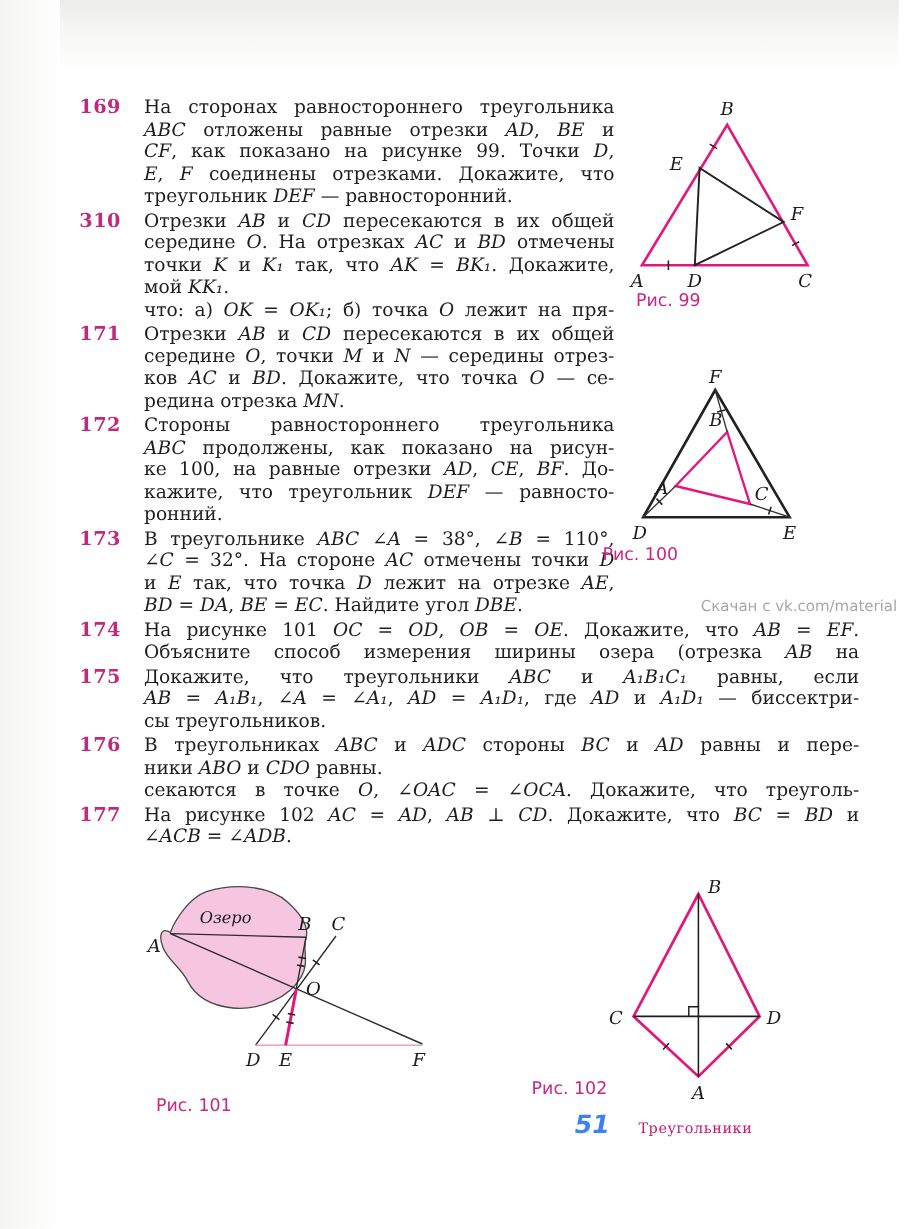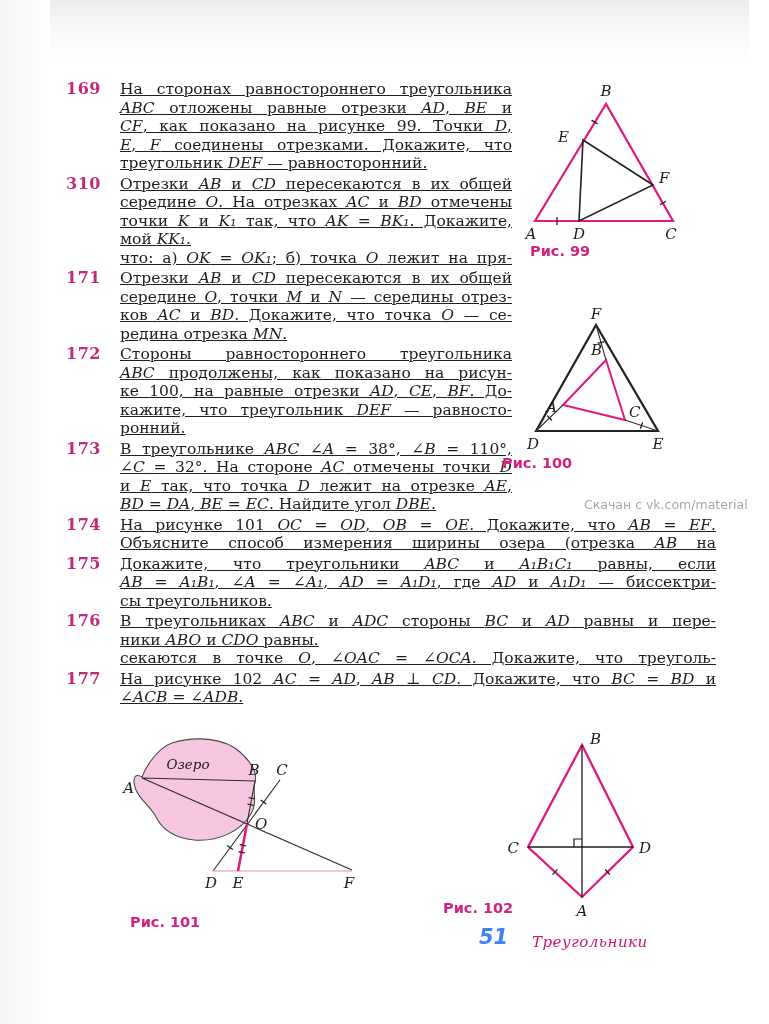--- a/index.html
+++ b/index.html
@@ -8,43 +8,43 @@
   .scan-top{position:absolute;left:0;top:0;width:769px;height:62px;
     background:linear-gradient(#ececea 0%, #f7f7f6 45%, #ffffff 100%);}
   .scan-left{position:absolute;left:0;top:0;width:50px;height:1024px;
     background:linear-gradient(90deg,#f4f4f2 0%, #ffffff 100%);}
 
   
   #problems{position:absolute;left:66px;top:80px;width:662px;}
   .problem-row{display:flex;margin-bottom:2px;}
   .pnum{width:36px;min-width:36px;margin-right:18px;font-weight:bold;
     font-size:16px;line-height:18.5px;color:#c12a7c;letter-spacing:.5px;}
-  .pbody{color:#1e1e1e;font-size:15.5px;line-height:18.5px;text-decoration:underline;}
+  .pbody{color:#1e1e1e;font-size:15.5px;line-height:18.5px;}
   .narrow .pbody{width:392px;}
   .wide .pbody{width:596px;}
   .jline{text-align:justify;text-align-last:justify;white-space:normal;}
   .jline.last{text-align-last:left;}
   .jline i{font-style:italic;}
 
   
   .fig{position:absolute;}
   .fig-caption{position:absolute;font-family:"DejaVu Sans", sans-serif;
-    font-weight:bold;font-size:14.5px;color:#cf2480;}
+    font-weight:normal;font-size:14.5px;color:#cf2480;}
   svg text{font-family:"DejaVu Serif", serif;font-style:italic;font-size:15px;fill:#1c1c1c;}
   svg text.small{font-size:13.5px;}
 
   
   .watermark{position:absolute;left:584px;top:497px;font-family:"DejaVu Sans", sans-serif;
     font-size:12.5px;color:#9d9d9d;opacity:.9;white-space:nowrap;}
 
   
   .page-num{position:absolute;left:479px;top:925px;font-family:"DejaVu Sans", sans-serif;
     font-weight:bold;font-style:italic;font-size:21px;color:#3b82f6;}
-  .section-title{position:absolute;left:532px;top:933px;font-style:italic;
-    font-size:15px;color:#c8156f;letter-spacing:.5px;}
+  .section-title{position:absolute;left:532px;top:933px;
+    font-size:12px;color:#c8156f;letter-spacing:.5px;}
 </style>
 </head>
 <body>
 
 <div id="page">
   <div class="scan-top"></div>
   <div class="scan-left"></div>
 
   <div id="problems">
       <div class="problem-row narrow">

